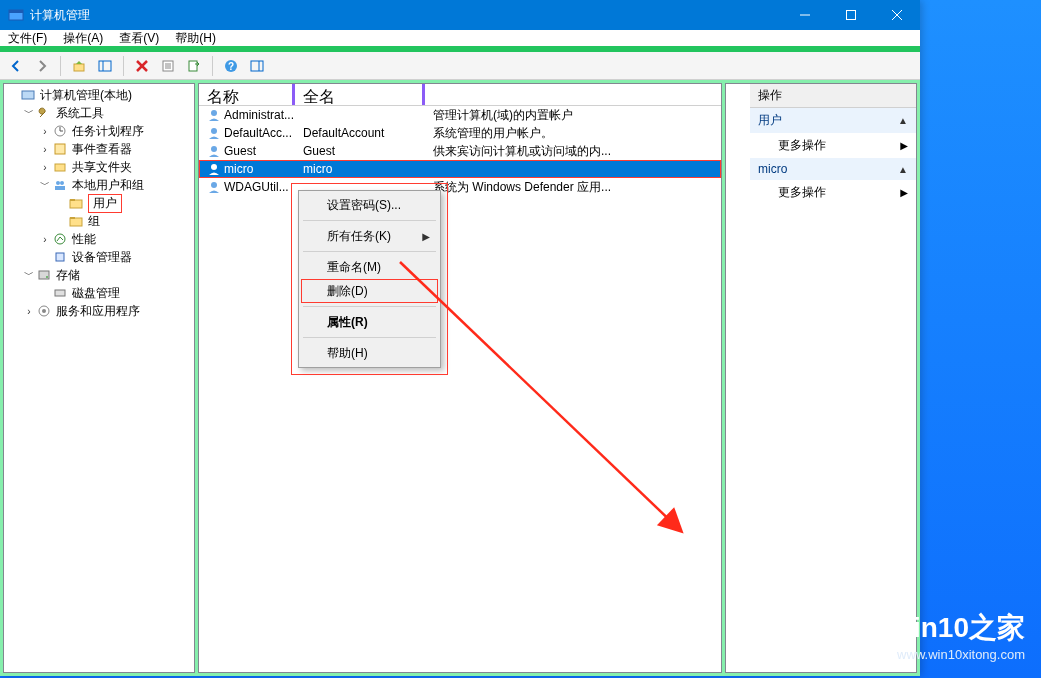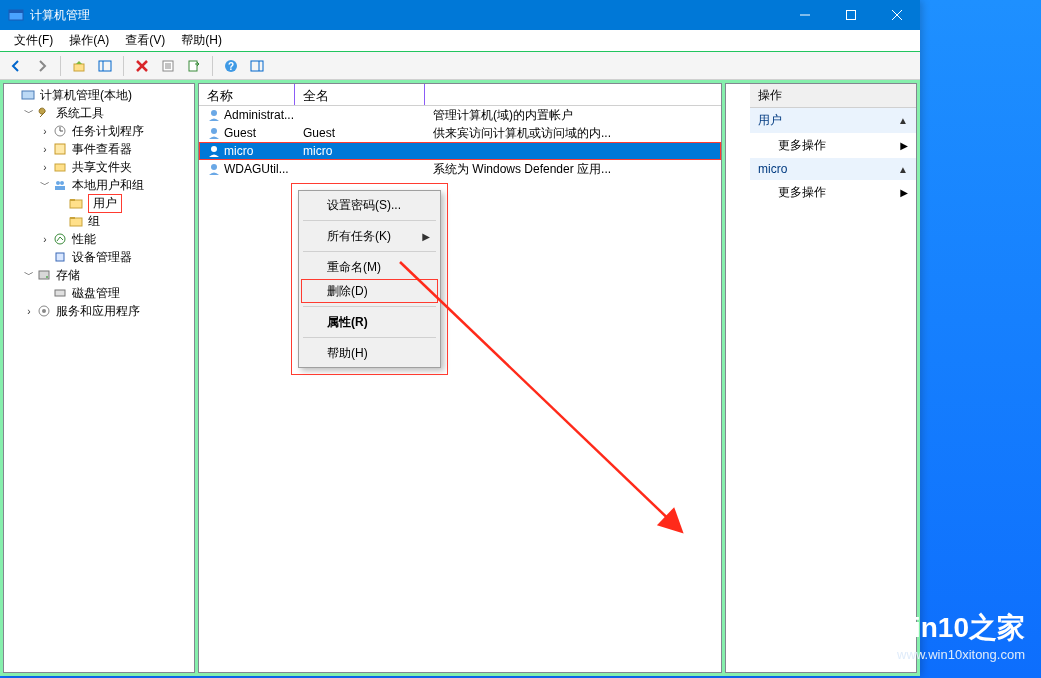--- a/index.html
+++ b/index.html
@@ -17,21 +17,21 @@
 }
 .titlebar {
   height: 30px; background: #0078d7; color: #fff; display: flex;
   align-items: center; flex-shrink: 0;
 }
 .titlebar .icon { margin: 0 6px 0 8px; display: flex; }
 .titlebar .title { flex: 1; font-size: 12px; }
 .titlebar .btns { display: flex; }
 .titlebar .btn { width: 46px; height: 30px; display: flex; align-items:center; justify-content:center; }
 
-.menubar { height: 22px; background:#fff; display:flex; align-items:center; padding:0 6px; border-bottom:1px solid #22c55e;}
+.menubar { height: 22px; background:#fff; display:flex; align-items:center; padding:0 0; border-bottom:6px solid #22c55e;}
 .menubar .mitem { padding: 2px 8px; }
 
 .toolbar { height: 28px; background:#f5f5f5; display:flex; align-items:center; padding:0 4px; gap:2px; border-bottom:1px solid #d0d0d0;}
 .tbtn { width:24px; height:24px; display:flex; align-items:center; justify-content:center; border:1px solid transparent; }
 .tsep { width:1px; height:20px; background:#ccc; margin:0 4px; }
 
 .workarea { flex:1; display:flex; min-height:0; padding:3px; gap:3px; background:#86efac; }
 .pane { border:1px solid #828790; background:#fff; display:flex; flex-direction:column; }
 .tree-pane { width:192px; overflow:auto; }
 .list-pane { flex:1; overflow:hidden; position:relative;}
@@ -39,21 +39,21 @@
 
 .tree { padding:2px 0; }
 .tree-row { display:flex; align-items:center; height:18px; padding-right:4px; white-space:nowrap; }
 .tree-caret { width:14px; text-align:center; color:#333; font-size:10px; }
 .tree-icon { width:16px; height:16px; margin-right:4px; display:inline-flex; align-items:center; justify-content:center;}
 .tree-label { font-size:12px; }
 .tree-label.boxed { border:1px solid #ff3b30; padding:0 4px; }
 .indent-0{padding-left:2px}.indent-1{padding-left:18px}.indent-2{padding-left:34px}.indent-3{padding-left:50px}
 
 .list-header { display:flex; height:22px; border-bottom:1px solid #d0d0d0; background:#fff;}
-.lh { padding:3px 8px; border-right:1px solid #8b5cf6; font-size:13px;}
+.lh { padding:3px 8px; border-right:3px solid #8b5cf6; font-size:16px;}
 .col-name{width:96px} .col-full{width:130px} .col-desc{flex:1}
 
 .list-body { position:relative; }
 .list-row { display:flex; height:18px; align-items:center; }
 .list-row.selected { background:#0078d7; color:#fff; }
 .list-row.selected.boxed { outline:1px solid #ff3b30; outline-offset:-1px; }
 .lc { padding:1px 8px; overflow:hidden; text-overflow:ellipsis; white-space:nowrap; font-size:12px; display:flex; align-items:center; gap:3px;}
 .user-ico { width:14px; height:14px; display:inline-block; }
 
 .ctxmenu {
@@ -328,20 +328,31 @@
             </div>
           <div class="lc col-full"></div>
           <div class="lc col-desc">管理计算机(域)的内置帐户</div>
         </div>
         <div class="list-row">
           <div class="lc col-name">
               <span class="user-ico"><svg width="14" height="14">
                   <circle cx="7" cy="5" r="3" fill="#6aa8e6"></circle>
                   <path d="M2 13 Q7 8 12 13" fill="#6aa8e6"></path>
                 </svg></span>
+              <span>DefaultAcc...</span>
+            </div>
+          <div class="lc col-full">DefaultAccount</div>
+          <div class="lc col-desc">系统管理的用户帐户。</div>
+        </div>
+        <div class="list-row">
+          <div class="lc col-name">
+              <span class="user-ico"><svg width="14" height="14">
+                  <circle cx="7" cy="5" r="3" fill="#6aa8e6"></circle>
+                  <path d="M2 13 Q7 8 12 13" fill="#6aa8e6"></path>
+                </svg></span>
               <span>Guest</span>
             </div>
           <div class="lc col-full">Guest</div>
           <div class="lc col-desc">供来宾访问计算机或访问域的内...</div>
         </div>
         <div class="list-row selected boxed">
           <div class="lc col-name">
               <span class="user-ico"><svg width="14" height="14">
                   <circle cx="7" cy="5" r="3" fill="#fff"></circle>
                   <path d="M2 13 Q7 8 12 13" fill="#fff"></path>

